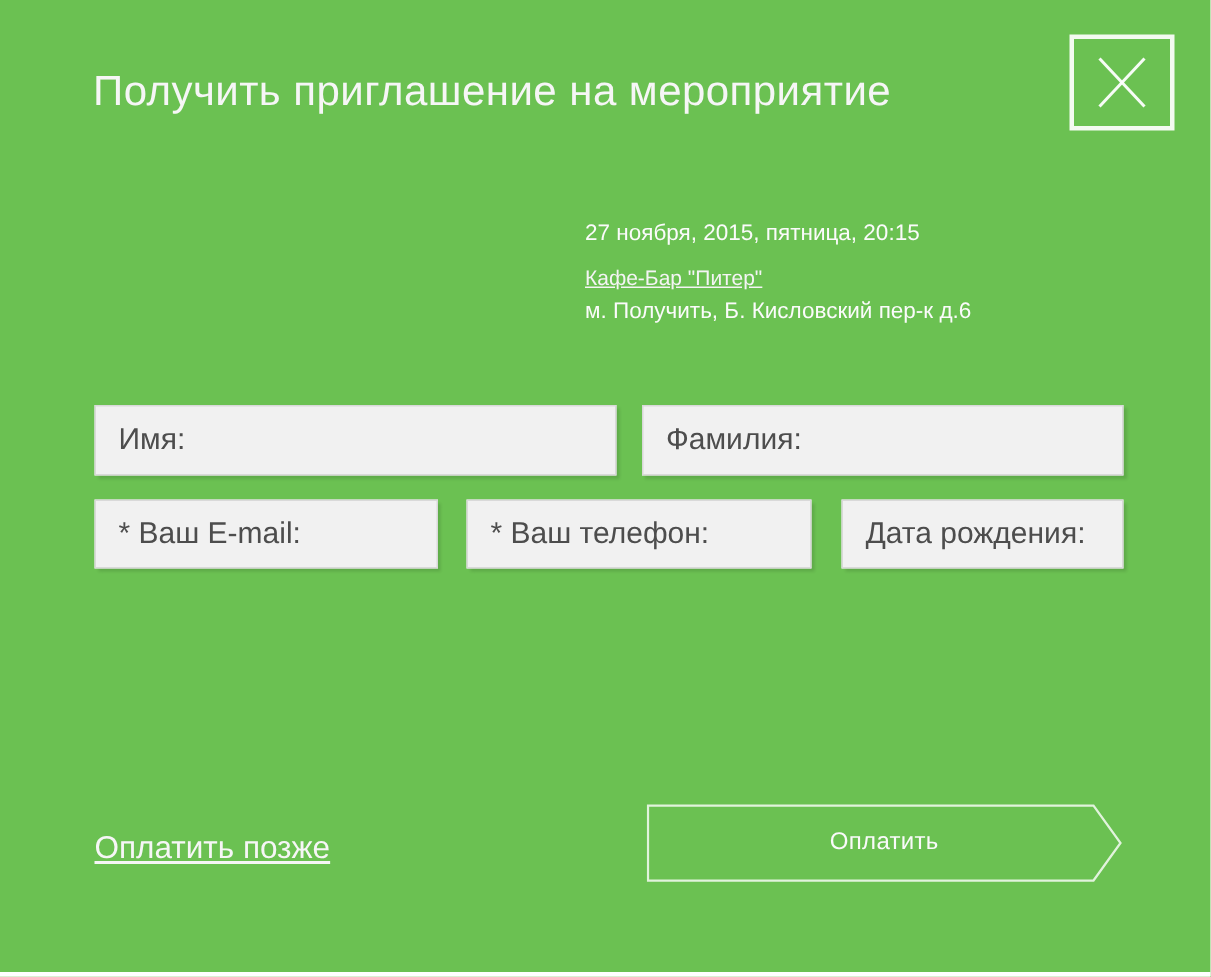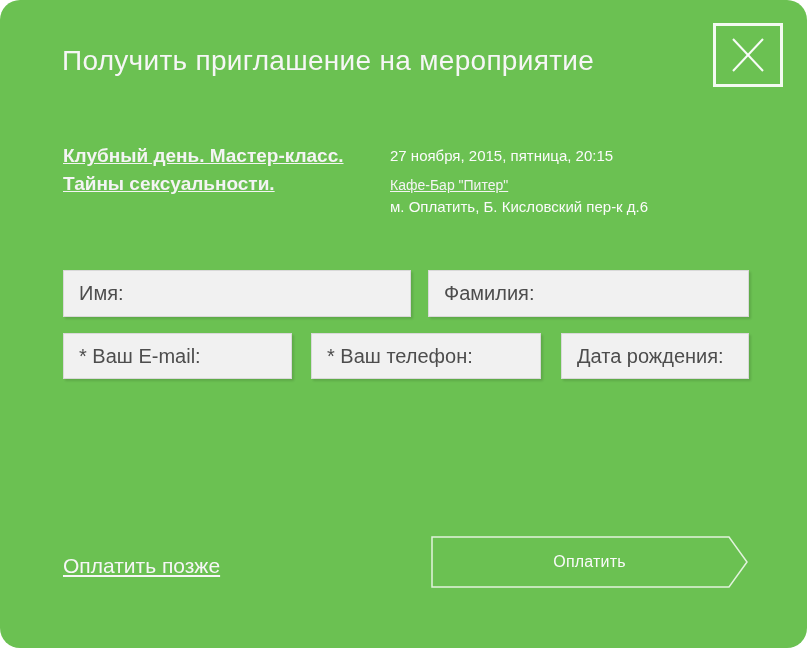--- a/index.html
+++ b/index.html
@@ -6,21 +6,20 @@
   html, body {
     width: 807px; height: 651px;
     background: #ffffff;
     font-family: "Liberation Sans", sans-serif;
     overflow: hidden;
   }
   .modal {
     position: relative;
     width: 807px; height: 648px;
     background: #6bc152;
-    border-radius: 20px;
   }
   
   .modal-title {
     position: absolute;
     left: 62px; top: 45px;
     font-size: 28px;
     font-weight: 300;
     color: #f6f6f6;
     letter-spacing: 0.3px;
     white-space: nowrap;
@@ -126,29 +125,25 @@
 
   <button class="close-btn">
     <span style="display:flex;">
       <svg width="38" height="40" viewBox="0 0 38 40">
         <line x1="4" y1="4" x2="34" y2="36" stroke="rgba(255,255,255,0.95)" stroke-width="2"></line>
         <line x1="34" y1="4" x2="4" y2="36" stroke="rgba(255,255,255,0.95)" stroke-width="2"></line>
       </svg>
     </span>
   </button>
 
-  <a class="event-title">
-    <span>Клубный день. Мастер-класс.</span>
-    <span>Тайны сексуальности.</span>
-  </a>
 
   <div class="event-meta">
     <span class="event-datetime">27 ноября, 2015, пятница, 20:15</span>
     <a class="event-venue">Кафе-Бар "Питер"</a>
-    <span class="event-address">м. Оплатить, Б. Кисловский пер-к д.6</span>
+    <span class="event-address">м. Получить, Б. Кисловский пер-к д.6</span>
   </div>
 
   <input id="f-firstname" class="field" type="text" placeholder="Имя:" style="">
 
   <input id="f-lastname" class="field" type="text" placeholder="Фамилия:" style="">
 
   <input id="f-email" class="field" type="text" placeholder="* Ваш E-mail:" style="">
 
   <input id="f-phone" class="field" type="text" placeholder="* Ваш телефон:" style="">
 

